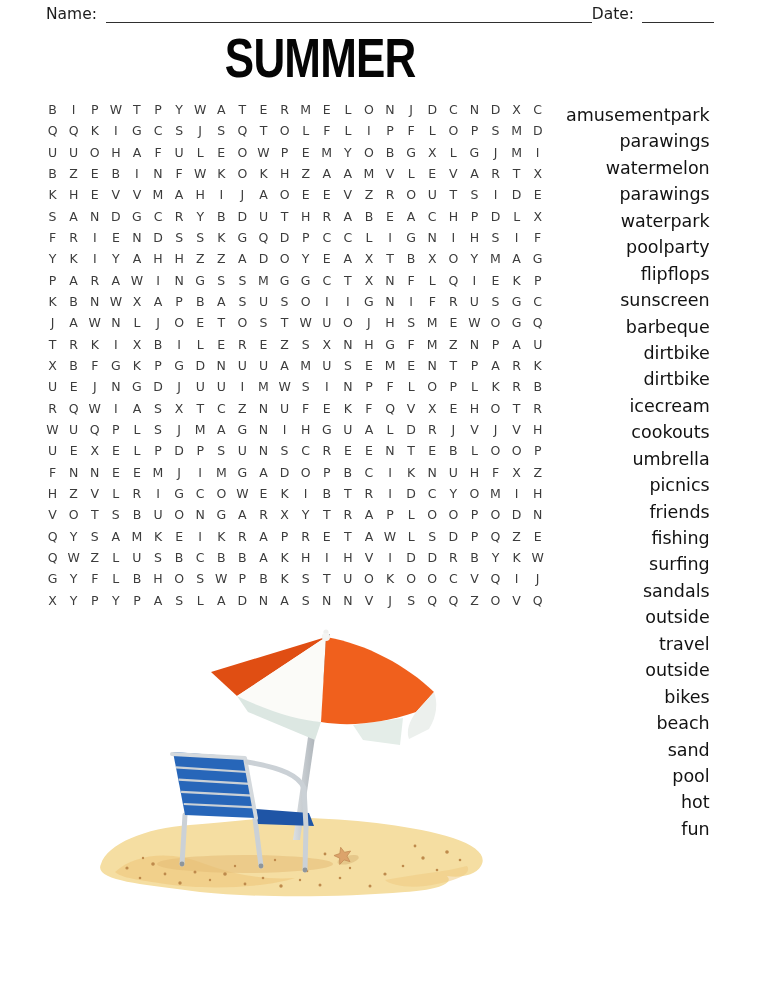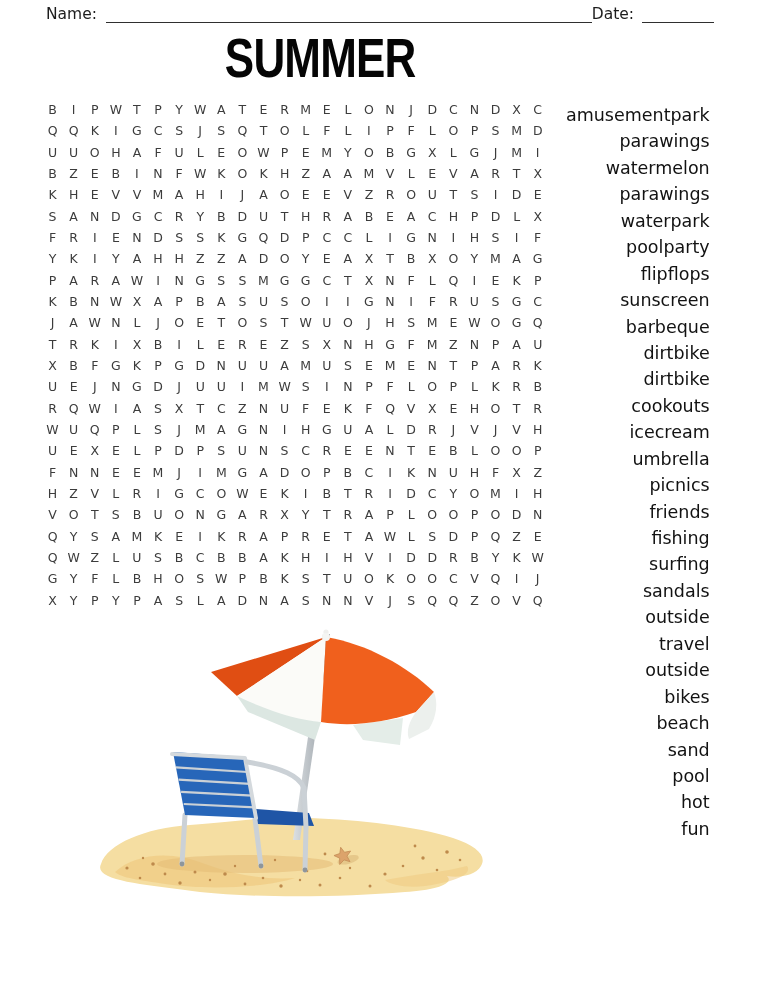--- a/index.html
+++ b/index.html
@@ -641,22 +641,22 @@
     <li>parawings</li>
     <li>watermelon</li>
     <li>parawings</li>
     <li>waterpark</li>
     <li>poolparty</li>
     <li>flipflops</li>
     <li>sunscreen</li>
     <li>barbeque</li>
     <li>dirtbike</li>
     <li>dirtbike</li>
+    <li>icecream</li>
     <li>cookouts</li>
-    <li>icecream</li>
     <li>umbrella</li>
     <li>picnics</li>
     <li>friends</li>
     <li>fishing</li>
     <li>surfing</li>
     <li>sandals</li>
     <li>outside</li>
     <li>travel</li>
     <li>outside</li>
     <li>bikes</li>

